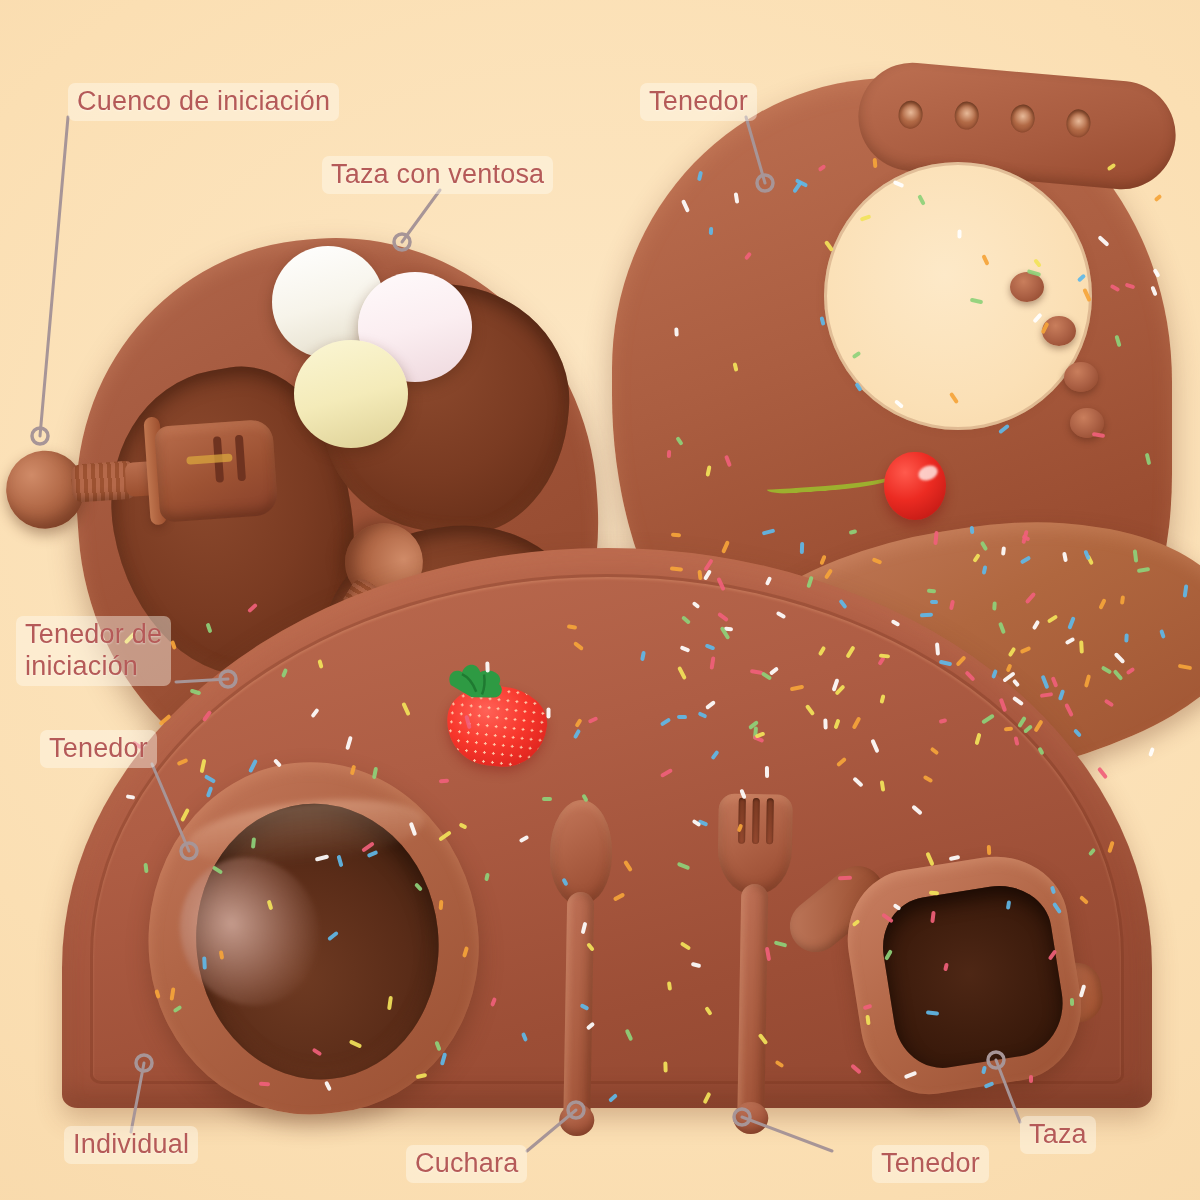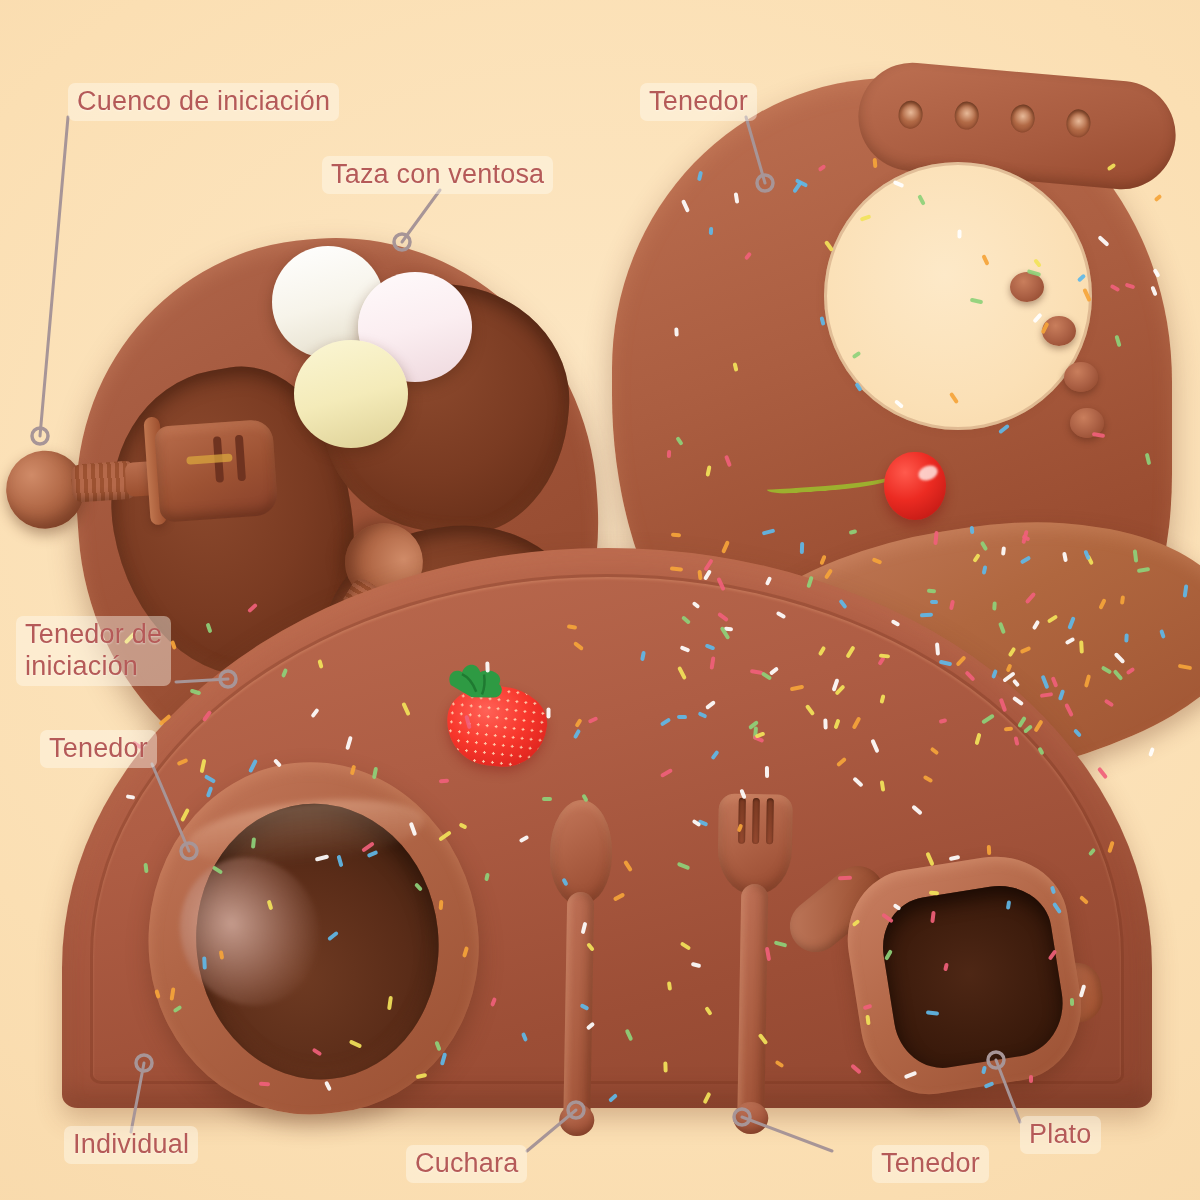--- a/index.html
+++ b/index.html
@@ -821,16 +821,16 @@
   <div id="label-layer">
       <div class="label" id="label-tenedor-iniciacion" style="left: 68px; top: 83px; color: rgb(181, 90, 88);">Cuenco de iniciación</div>
       <div class="label" id="label-plato-ventosa" style="left: 322px; top: 156px; color: rgb(181, 90, 88);">Taza con ventosa</div>
       <div class="label" id="label-babero" style="left: 640px; top: 83px; color: rgb(181, 90, 88);">Tenedor</div>
       <div class="label" id="label-cuchara-iniciacion" style="left: 16px; top: 616px; color: rgb(181, 90, 88);">Tenedor de
 iniciación</div>
       <div class="label" id="label-cuenco" style="left: 40px; top: 730px; color: rgb(181, 90, 88);">Tenedor</div>
       <div class="label" id="label-individual" style="left: 64px; top: 1126px; color: rgb(181, 90, 88);">Individual</div>
       <div class="label" id="label-cuchara" style="left: 406px; top: 1145px; color: rgb(181, 90, 88);">Cuchara</div>
       <div class="label" id="label-tenedor" style="left: 832px; top: 1145px; color: rgb(181, 90, 88); margin-left: 40px;">Tenedor</div>
-      <div class="label" id="label-taza" style="left: 1020px; top: 1116px; color: rgb(181, 90, 88);">Plato</div>
+      <div class="label" id="label-taza" style="left: 1020px; top: 1116px; color: rgb(181, 90, 88);">Taza</div>
     </div>
 
 </div>
 
 </body></html>

